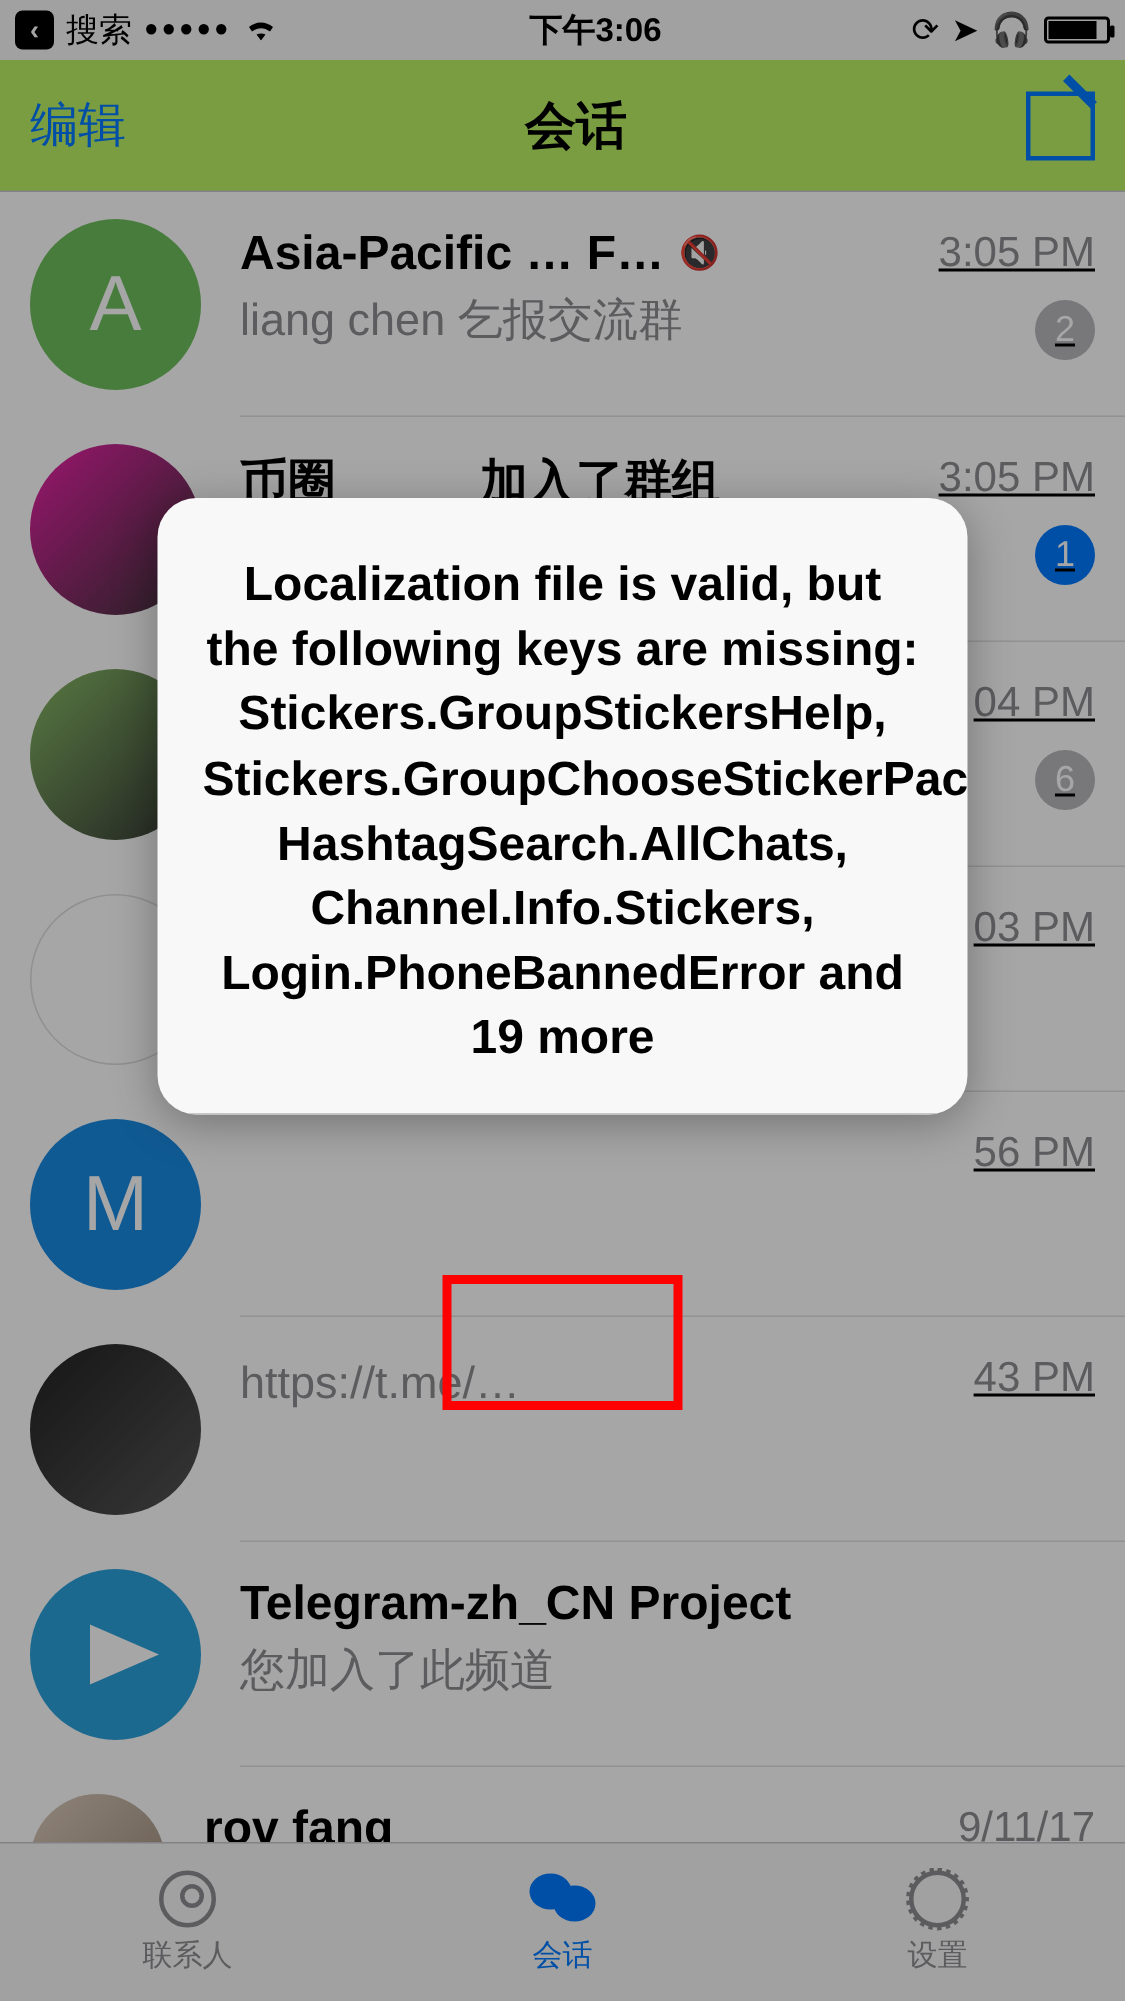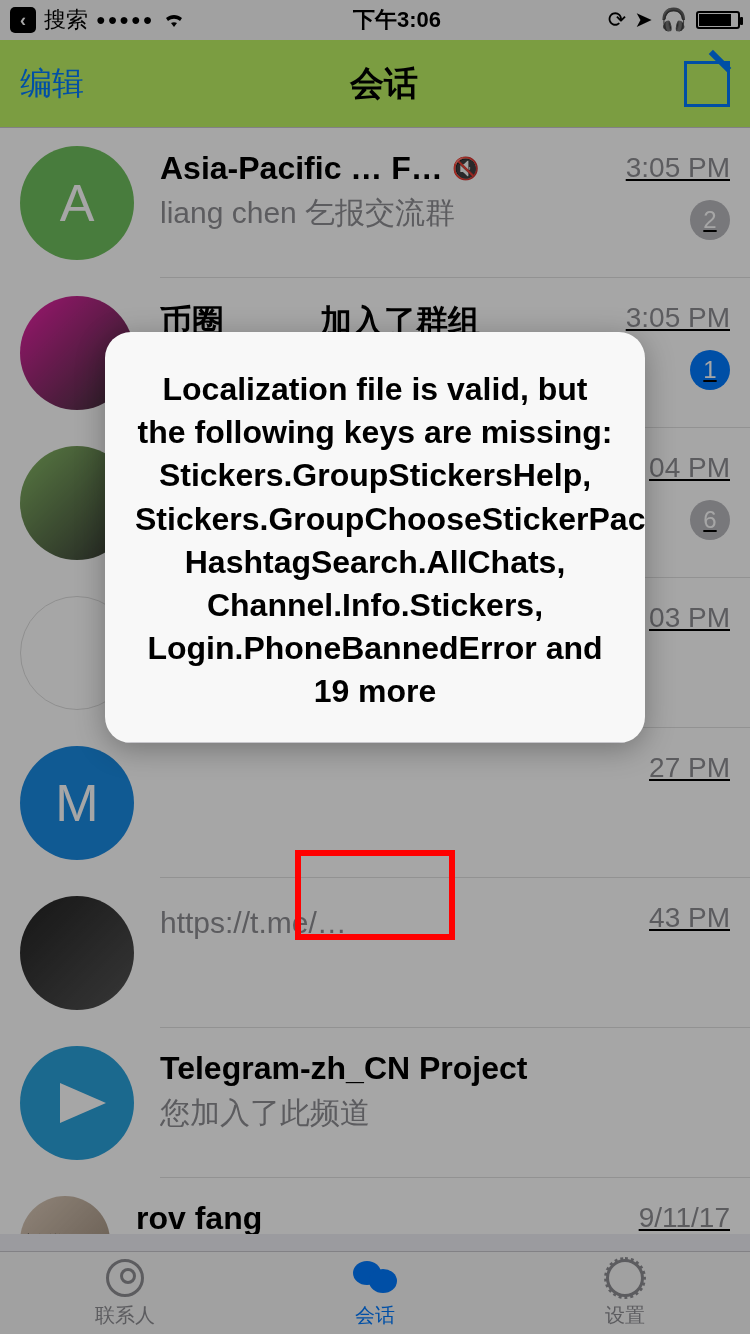--- a/index.html
+++ b/index.html
@@ -43,21 +43,21 @@
   .chat-title { font-size: 32px; font-weight: 600; color:#000; white-space: nowrap; overflow: hidden; text-overflow: ellipsis; max-width: 400px; }
   .mute-icon { color:#a0a0a0; font-size: 22px; }
   .preview { font-size: 30px; color: #8e8e93; margin-top: 6px; white-space: nowrap; overflow:hidden; text-overflow:ellipsis; }
   .rightcol { flex: none; display: flex; flex-direction: column; align-items: flex-end; min-width: 130px; padding-top: 6px; text-decoration: underline; }
   .time { font-size: 28px; color: #8e8e93; }
   .badge { margin-top: 16px; min-width: 40px; height: 40px; border-radius: 20px; display:flex; align-items:center; justify-content:center; font-size: 24px; color:#fff; padding: 0 10px; }
   .badge.gray { background: #b8b8bd; }
   .badge.blue { background: #007aff; }
 
   
-  .tabbar { position: absolute; bottom: 0; left:0; right:0; height: 83px; background: #f7f7f7; border-top: 1px solid #c8c7cc; display:flex; }
+  .tabbar { position: absolute; bottom: 0; left:0; right:0; height: 106px; background: #f7f7f7; border-top: 1px solid #c8c7cc; display:flex; }
   .tab { flex:1; display:flex; flex-direction:column; align-items:center; justify-content:center; gap:4px; font-size: 20px; color:#8e8e93; }
   .tab.active { color:#007aff; }
   .tab .ico { width: 48px; height: 40px; display:flex; align-items:center; justify-content:center; }
   .contacts-ico { width:38px; height:38px; border:3px solid currentColor; border-radius:50%; position:relative; }
   .contacts-ico::after { content:""; position:absolute; top:6px; left:11px; width:10px; height:10px; border:3px solid currentColor; border-radius:50%; }
   .chats-ico { position:relative; width:44px; height:38px; }
   .chats-ico .b1,.chats-ico .b2 { position:absolute; border-radius:50%; background: currentColor; }
   .chats-ico .b1 { width:28px; height:24px; left:0; top:2px; }
   .chats-ico .b2 { width:28px; height:24px; right:0; top:10px; }
   .settings-ico { width:38px; height:38px; border:3px solid currentColor; border-radius:50%; position:relative; }
@@ -163,21 +163,21 @@
       </div>
       <div class="sep"></div>
     </div>
 
     <div class="row">
       <div class="avatar blue">
           <span>M</span>
         </div>
       <div class="midcol"></div>
       <div class="rightcol">
-        <span class="time">27 PM</span>
+        <span class="time">56 PM</span>
       </div>
       <div class="sep"></div>
     </div>
 
     <div class="row">
       <div class="avatar dark"></div>
       <div class="midcol">
         <div class="titleline">
             <span class="chat-title"></span>
           </div>

